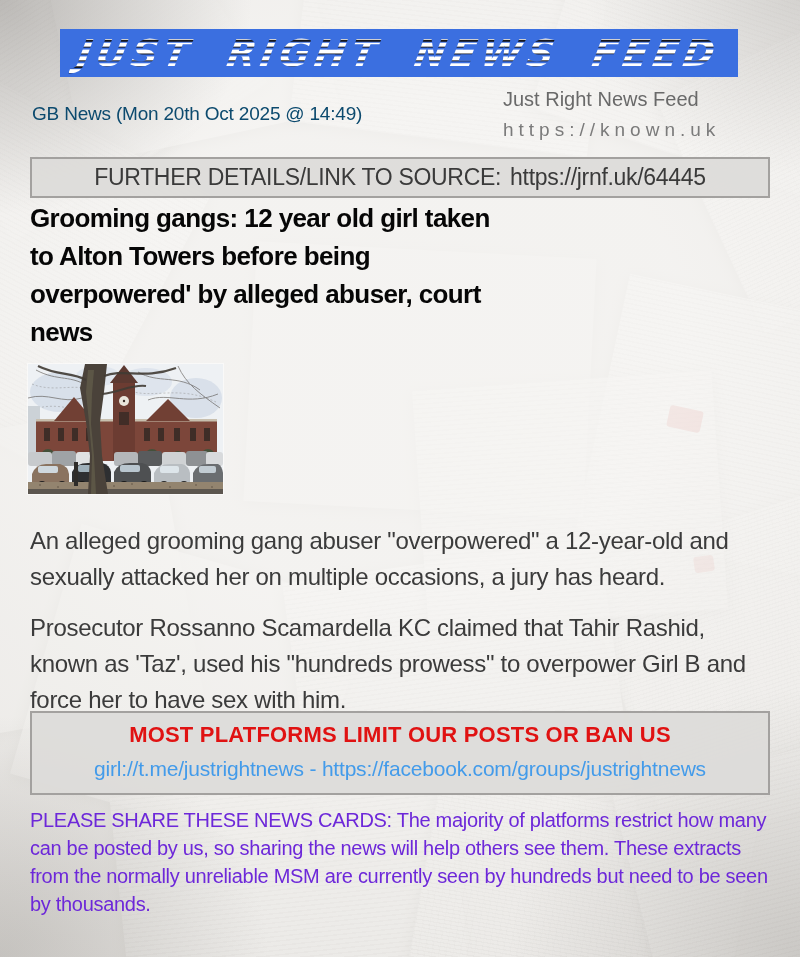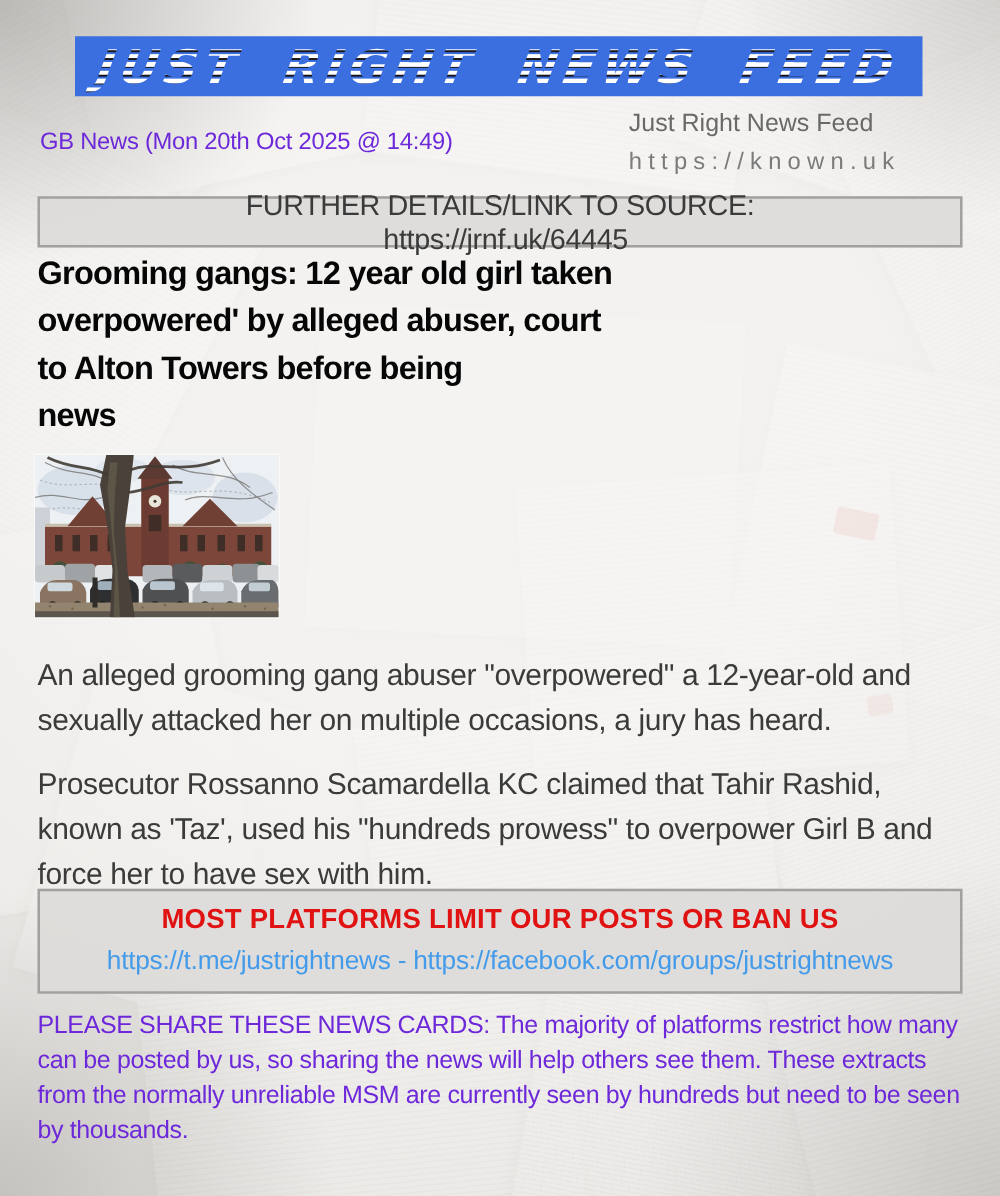--- a/index.html
+++ b/index.html
@@ -52,37 +52,37 @@
     font-weight:bold;font-style:italic;
     font-size:37px;letter-spacing:5px;word-spacing:16px;white-space:nowrap;
     transform:skewX(-10deg);
     background-image:repeating-linear-gradient(180deg,
       #ffffff 0 3.6px, #17171b 3.6px 4.8px, rgba(0,0,0,0) 4.8px 6.6px);
     -webkit-background-clip:text;background-clip:text;color:transparent;
     padding:2px 6px;
   }
   .source-line{
     position:absolute;left:32px;top:103px;
-    font-size:19px;color:#6d28d9;letter-spacing:-0.2px;text-align:right;
+    font-size:19px;color:#0c4a6e;letter-spacing:-0.2px;text-align:right;
   }
   .brand-name{
     position:absolute;left:503px;top:88px;
     font-size:20px;color:#696969;
   }
   .brand-url{
     position:absolute;left:503px;top:119px;
     font-size:19px;color:#7b7b7b;letter-spacing:5px;
     text-decoration:none;
   }
   .source-box{
     position:absolute;left:30px;top:157px;width:740px;height:41px;
     box-sizing:border-box;border:2px solid #a3a19f;
     background:rgba(220,219,217,.92);
     display:flex;align-items:center;justify-content:center;
-    font-size:23px;color:#3a3a3a;letter-spacing:-0.3px;white-space:nowrap;flex-direction:column;
+    font-size:23px;color:#3a3a3a;letter-spacing:-0.3px;white-space:nowrap;
   }
   .source-box .src-url{color:#3a3a3a;text-decoration:none;margin-left:9px;text-align:center;}
   .headline{
     position:absolute;left:30px;top:199px;width:748px;
     font-size:26px;line-height:38px;font-weight:bold;
     color:#060606;letter-spacing:-0.6px;
   }
   .photo-wrap{
     position:absolute;left:28px;top:364px;width:195px;height:130px;
     overflow:hidden;box-shadow:0 0 0 1px rgba(255,255,255,.5);
@@ -147,22 +147,22 @@
     <div class="brand-name">Just Right News Feed</div>
     <a class="brand-url" href="#">https://known.uk</a>
 
     <div class="source-box">
       <span>FURTHER DETAILS/LINK TO SOURCE:</span>
       <a class="src-url" href="#">https://jrnf.uk/64445</a>
     </div>
 
     <div class="headline">
       <div>Grooming gangs: 12 year old girl taken</div>
+      <div>to Alton Towers before being</div>
       <div>overpowered' by alleged abuser, court</div>
-      <div>to Alton Towers before being</div>
       <div>news</div>
     </div>
 
     <div class="photo-wrap" role="img" aria-label="Red-brick Victorian court building with clock tower behind bare winter trees and a full car park">
       <svg width="195" height="130" viewBox="0 0 195 130">
 
         <rect width="195" height="130" fill="#eef1f4"></rect>
         <ellipse cx="32" cy="28" rx="30" ry="20" fill="#c7d2e2" opacity=".55"></ellipse>
         <ellipse cx="118" cy="18" rx="26" ry="14" fill="#cdd8e6" opacity=".5"></ellipse>
         <ellipse cx="168" cy="34" rx="26" ry="20" fill="#c3cfdf" opacity=".5"></ellipse>
@@ -272,20 +272,20 @@
     </div>
 
     <div class="body-text">
       <p>An alleged grooming gang abuser "overpowered" a 12-year-old and sexually attacked her on multiple occasions, a jury has heard.</p>
       <p>Prosecutor Rossanno Scamardella KC claimed that Tahir Rashid, known as 'Taz', used his "hundreds prowess" to overpower Girl B and force her to have sex with him.</p>
     </div>
 
     <div class="platforms-box">
       <div class="warning-line">MOST PLATFORMS LIMIT OUR POSTS OR BAN US</div>
       <div class="links-line">
-        <a href="#">https://t.me/justrightnews</a><span> - </span><a href="#">https://facebook.com/groups/justrightnews</a>
+        <a href="#">girl://t.me/justrightnews</a><span> - </span><a href="#">https://facebook.com/groups/justrightnews</a>
       </div>
     </div>
 
     <div class="footer-text">PLEASE SHARE THESE NEWS CARDS: The majority of platforms restrict how many can be posted by us, so sharing the news will help others see them. These extracts from the normally unreliable MSM are currently seen by hundreds but need to be seen by thousands.</div>
 
   </div>
 </div>
 
 </body></html>

